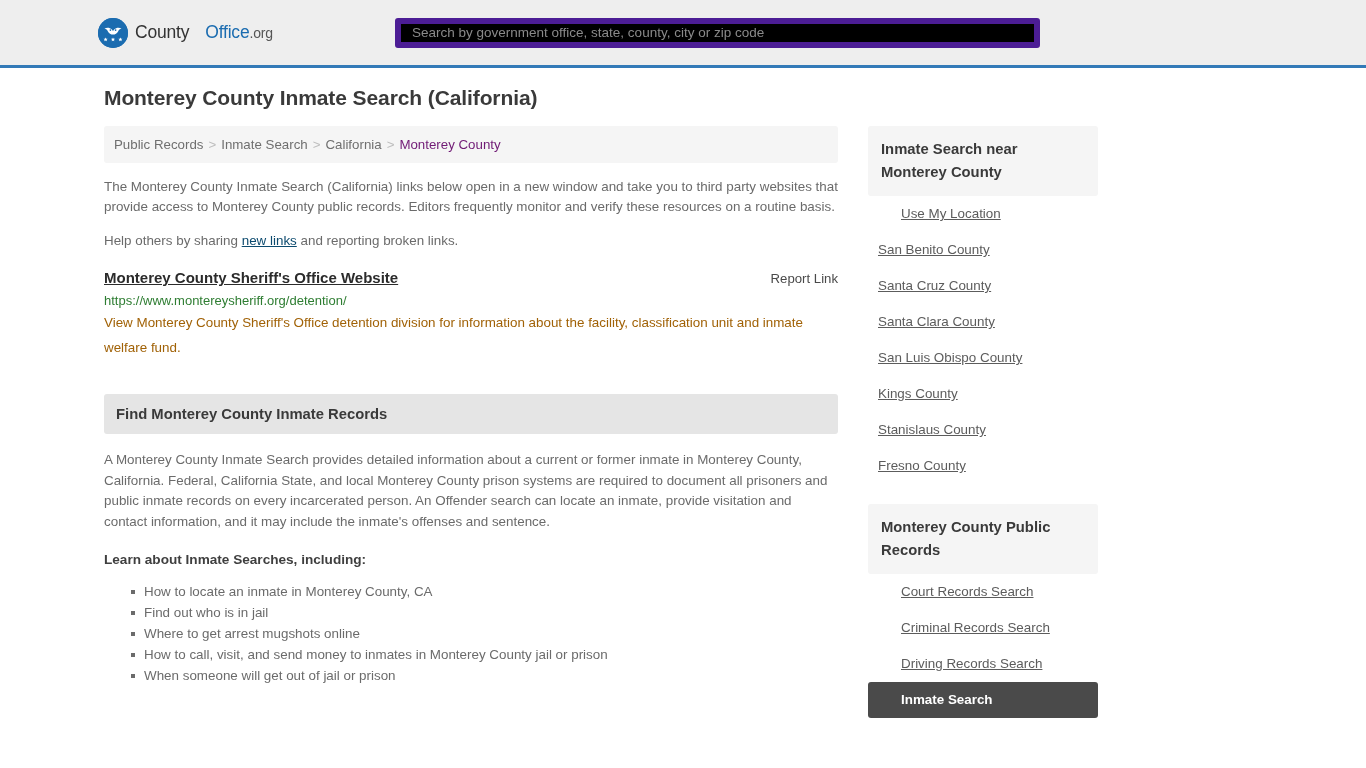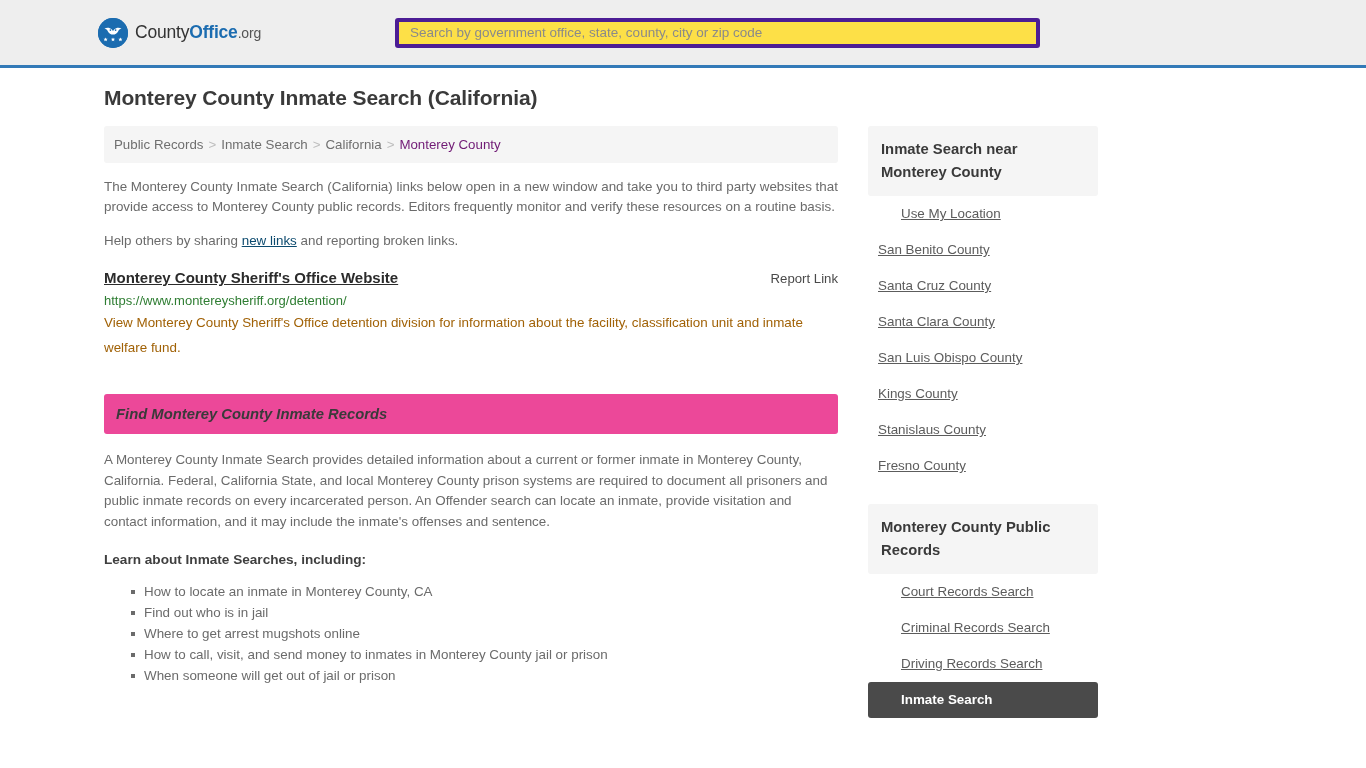--- a/index.html
+++ b/index.html
@@ -42,38 +42,38 @@
     flex: 0 0 auto;
     display: block;
   }
   .brand-mark svg { display:block; }
   .brand-text {
     font-size: 17.5px;
     letter-spacing: -0.2px;
     white-space: nowrap;
   }
   .bt-county { color: #333333; }
-  .bt-office { color: #1b6cb0; font-weight: bold; }
+  .bt-office { color: #1b6cb0; font-weight: normal; margin-left: 16px; }
   .bt-org    { color: #555555; font-size: 14px; }
 
   .search-wrap {
     position: absolute;
     left: 297px;
     top: 50%;
     transform: translateY(-50%);
     width: 645px;
   }
   .search-input {
     width: 100%;
     height: 30px;
     padding: 4px 11px;
     font-size: 13.5px;
     color: #7d7d7d;
-    background: #fde047;
-    border: 4px solid #4c1d95;
+    background: #000000;
+    border: 6px solid #4c1d95;
     border-radius: 3px;
     outline: none;
     font-family: "Liberation Sans", sans-serif;
   }
   .search-input::placeholder { color: #8a8a8a; opacity: 1; }
 
   
   .page {
     width: 1170px;
     margin: 0 auto;
@@ -149,25 +149,24 @@
   }
   .result-desc {
     font-size: 13.4px;
     line-height: 25px;
     color: #a16207;
     margin-top: 2px;
   }
 
   
   .section-bar {
-    background: #ec4899;
+    background: #e5e5e5;
     border-radius: 3px;
     padding: 12px 12px;
     margin-top: 34px;
-    font-style: italic;
   }
   .section-bar h2 {
     margin: 0;
     font-size: 14.8px;
     font-weight: bold;
     color: #3a3a3a;
   }
   .section-body {
     font-size: 13.4px;
     line-height: 20.5px;

